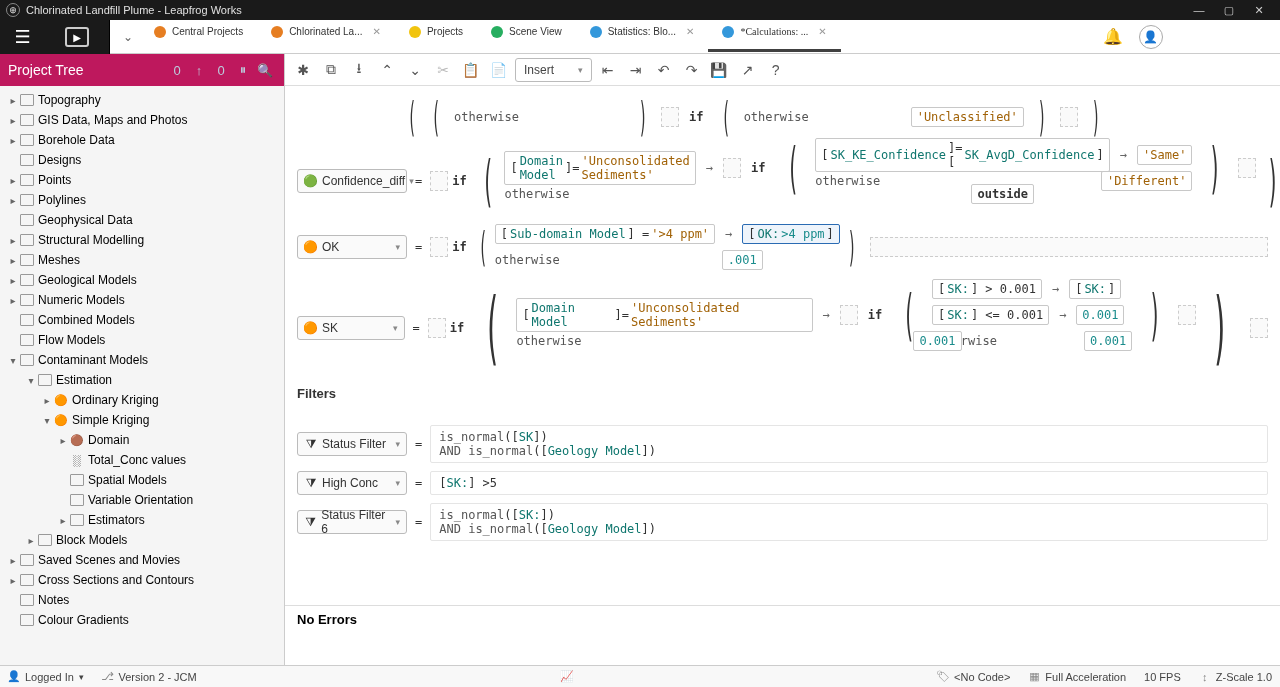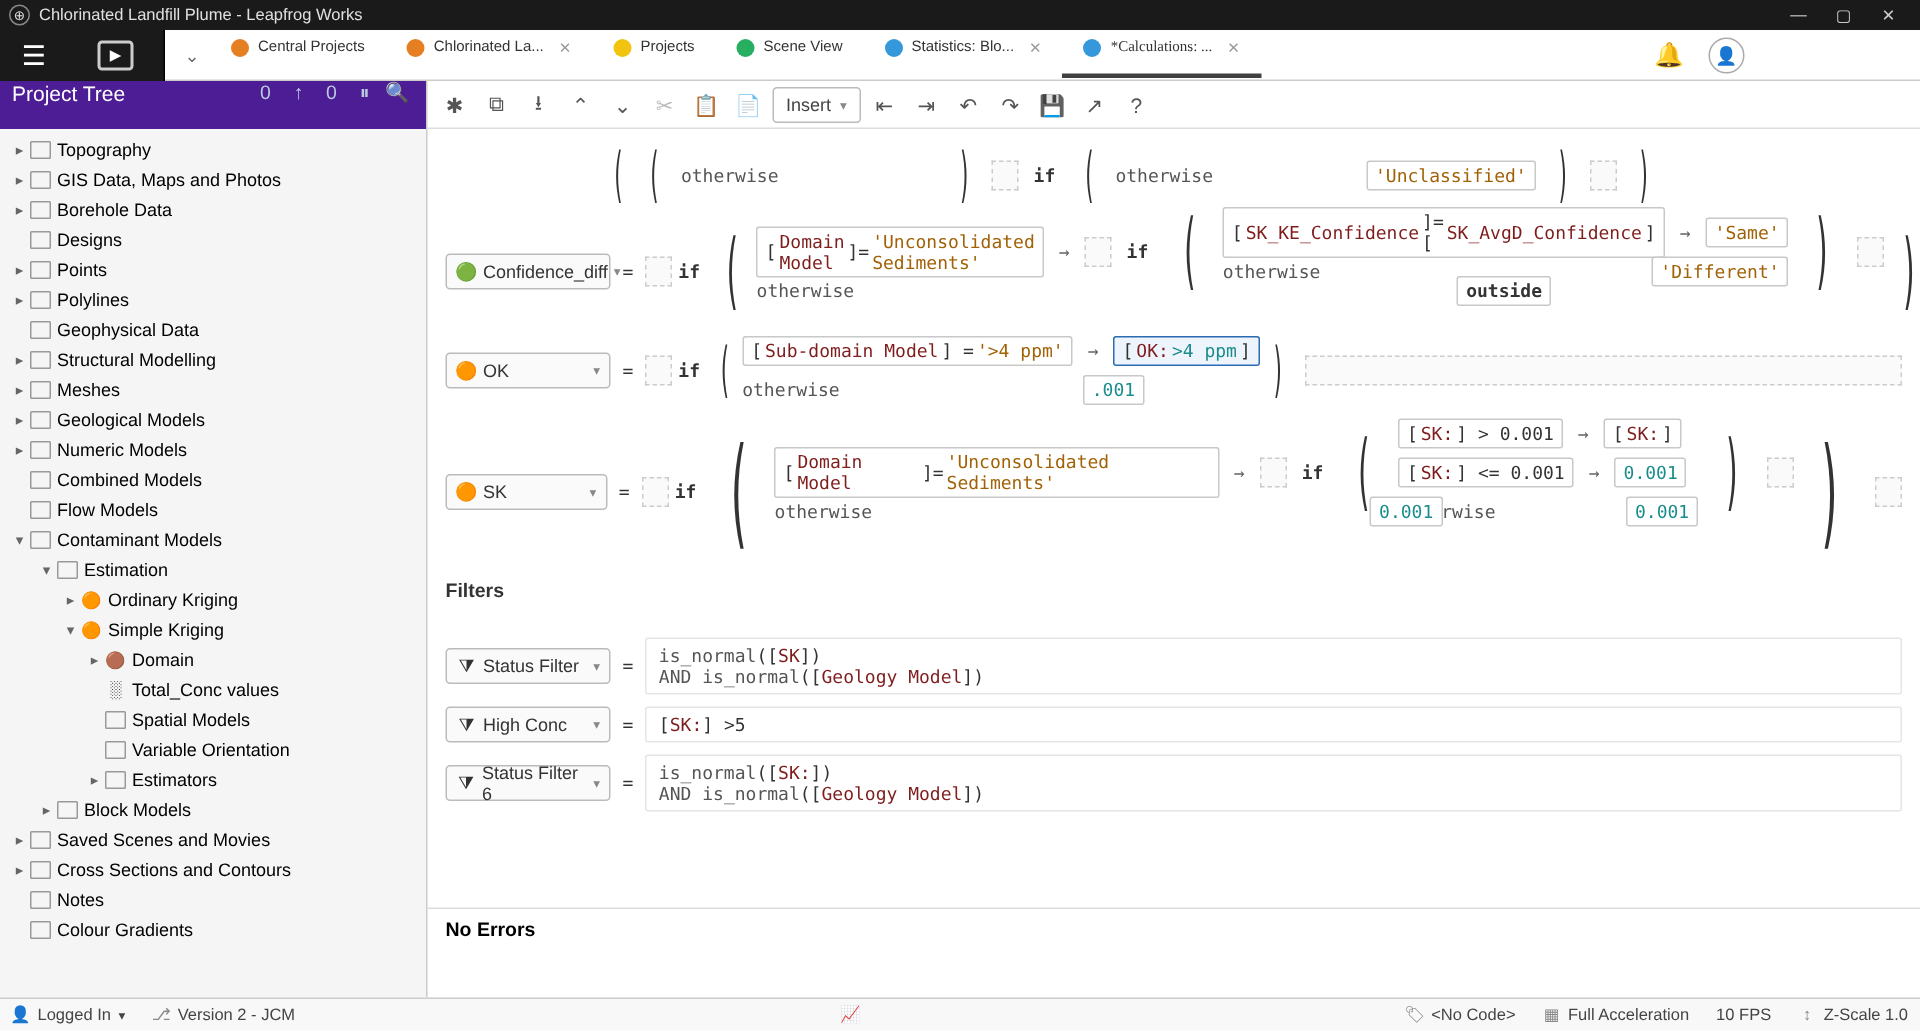--- a/index.html
+++ b/index.html
@@ -97,24 +97,24 @@
 
   
   .main { flex: 1; display: flex; overflow: hidden; }
   .sidebar {
     width: 285px;
     background: #f5f5f5;
     border-right: 1px solid #ccc;
     display: flex; flex-direction: column;
   }
   .tree-header {
-    background: #4c1d95;
+    background: #be185d;
     color: #fff;
     height: 32px;
-    display: flex; 
+    display: flex; align-items: center;
     padding: 0 8px;
     font-size: 14px;
   }
   .tree-header .title { flex:1;}
   .tree-header .th-ctl { width:22px; text-align:center; color:#bcd; font-size:13px;}
   .tree {
     flex:1; overflow-y:auto;
     padding: 4px 0;
     font-size:12px;
   }
@@ -155,21 +155,21 @@
     display:flex;align-items:center;justify-content:center;
     color:#555;
     font-size:14px;
   }
   .insert-btn {
     height:24px;
     border:1px solid #bbb;
     border-radius:3px;
     padding: 0 8px;
     display:flex;align-items:center;
-    gap:6px;
+    gap:24px;
     color:#444;
     font-size:12px;
     text-align:center;
   }
   .calc-area {
     flex:1;
     overflow-y:auto;
     padding: 0 12px 10px 12px;
     font-family: "Consolas", monospace;
     font-size: 12px;
@@ -207,21 +207,21 @@
   .token {
     border:1px solid #c8c8c8;
     border-radius:2px;
     padding: 2px 5px;
     background:#fff;
     display:inline-flex;
     align-items:center;
     gap:2px;
   }
   .token.highlight { border-color:#2a6bb3; background:#eef4fb;}
-  .kw-blue { color:#7f1d1d;}
+  .kw-blue { color:#0f766e;}
   .kw-green { color:#a16207;}
   .kw-teal { color:#1a8c8c;}
   .kw-gray { color:#555;}
   .arrow { color:#666; margin:0 4px;}
   .slot {
     min-width:18px; height:20px;
     border:1px dashed #ccc;
     background:#fafafa;
   }
   .filter-title {

